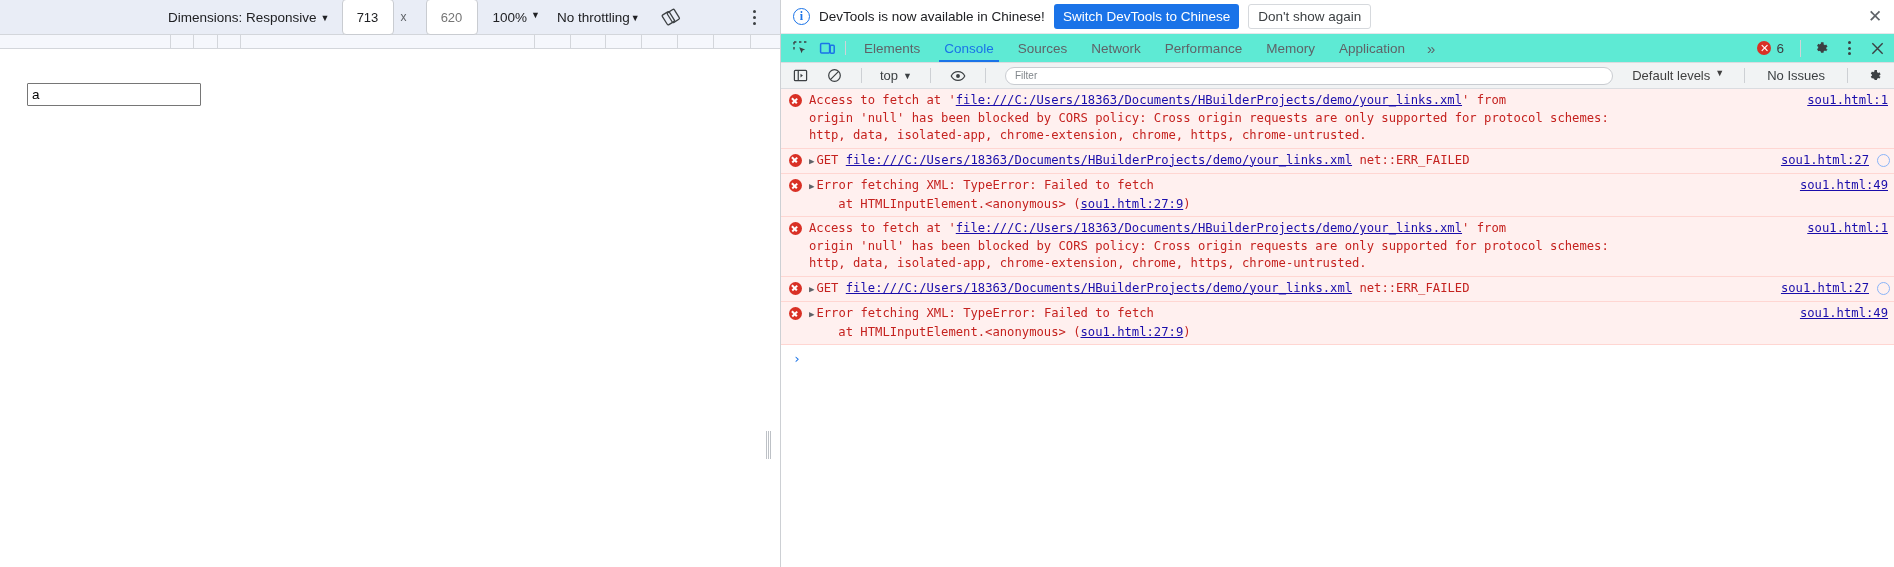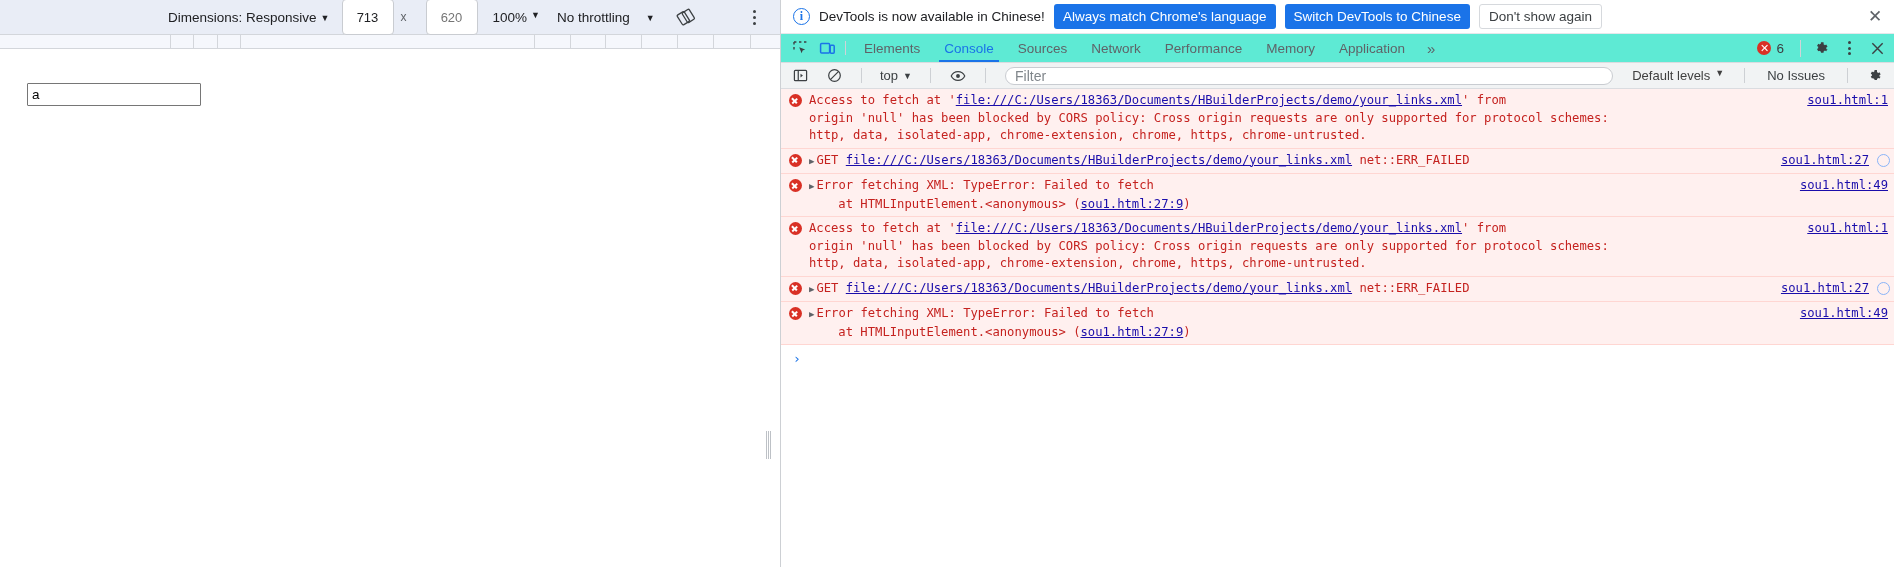--- a/index.html
+++ b/index.html
@@ -21,21 +21,21 @@
   .dt-dim { display:flex; align-items:center; gap:4px; cursor:default; white-space:nowrap;}
   .caret { font-size:9px; line-height:1; position:relative; top:1px;}
   .dt-input {
     width:52px; height:36px; margin-left:12px; background:#fff;
     border:1px solid #c9ccd1; border-radius:4px; font-size:13px;
     text-align:center; color:#202124; font-family:"Liberation Sans",sans-serif;
   }
   .dt-input.placeholder { color:#9aa0a6; }
   .dt-x { margin:0 7px; color:#5f6368; font-size:12px;}
   .dt-zoom { margin-left:15px; display:flex; align-items:flex-start; gap:4px;}
-  .dt-throttle { margin-left:17px; display:flex; align-items:center; gap:16px;}
+  .dt-throttle { margin-left:17px; display:flex; align-items:center; gap:1px;}
   .dt-rotate { margin-left:20px; width:22px; height:22px; display:flex; align-items:center; justify-content:center;}
   .dt-kebab { position:absolute; right:18px; top:50%; transform:translateY(-50%); width:16px; height:18px;
               display:flex; flex-direction:column; align-items:center; justify-content:center; gap:3px;}
   .dt-kebab i { width:3px; height:3px; border-radius:50%; background:#3c4043; display:block;}
 
   .ruler { height:14px; background:#f5f7fc; border-bottom:1px solid #d3d6db; position:relative; }
   .ruler i { position:absolute; top:0; bottom:0; width:1px; background:#d3d6db; }
 
   .viewport { position:relative; height:518px; background:#fff; }
   .text-input {
@@ -96,21 +96,21 @@
   .kebab-v i { width:3px; height:3px; border-radius:50%; background:#3c4043; display:block;}
 
   .console-toolbar {
     height:26px; flex:0 0 26px; background:#f1f3f4; display:flex; align-items:center;
     border-bottom:1px solid #dadce0; padding:0 6px; gap:8px;
   }
   .ct-sep { width:1px; height:15px; background:#cdd0d4; margin:0 6px;}
   .ct-ctx { display:flex; align-items:center; gap:5px; font-size:13px; color:#3c4043; padding:0 4px; cursor:pointer;}
   .filter-input {
     flex:1; height:18px; border:1px solid #c9ccd1; border-radius:9px; background:#fff;
-    font-size:14px; padding:0 9px; color:#202124; margin:0 5px;
+    font-size:10px; padding:0 9px; color:#202124; margin:0 5px;
     font-family:"Liberation Sans",sans-serif; min-width:60px;
   }
   .filter-input::placeholder { color:#80868b; }
   .ct-levels { display:flex; gap:5px; font-size:13px; color:#404040; padding:0 6px; cursor:pointer; white-space:nowrap;}
   .ct-issues { font-size:13px; color:#3c4043; padding:0 8px; cursor:pointer; white-space:nowrap;}
 
   .console-body { flex:1; overflow:hidden; background:#fff; position:relative; }
   .msg {
     display:flex; background:#fff0ef; border-bottom:1px solid #ffd6d2;
     padding:3px 0 3px 0; position:relative; min-height:21px;
@@ -203,21 +203,20 @@
           <i></i>
       </div>
     </div>
   </div>
 
   <div class="devtools">
 
     <div class="notice-bar">
       <div class="info-icon">i</div>
       <span class="notice-text">DevTools is now available in Chinese!</span>
-      <button class="btn-blue">Always match Chrome's language</button>
       <button class="btn-blue">Switch DevTools to Chinese</button>
       <button class="btn-plain">Don't show again</button>
       <div class="notice-close">✕</div>
     </div>
 
     <div class="tabbar">
       <div class="tool-icon">
         <svg width="17" height="17" viewBox="0 0 17 17">
           <path d="M2 2h3M7 2h3M12 2h3M2 2v3M2 7v3" stroke="#3c4043" stroke-width="1.4" fill="none" stroke-dasharray="2.4 2"></path>
           <path d="M7.2 7.2l6 2.4-2.6 1-1 2.6z" fill="#3c4043"></path>

